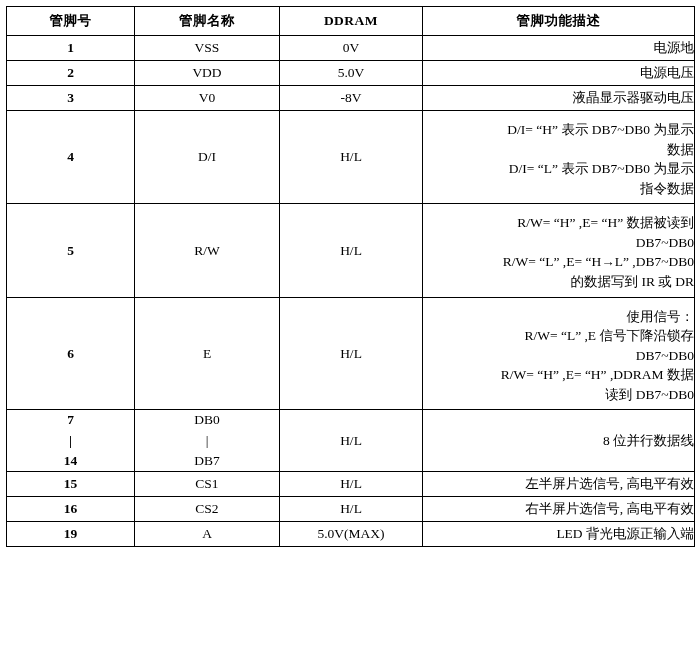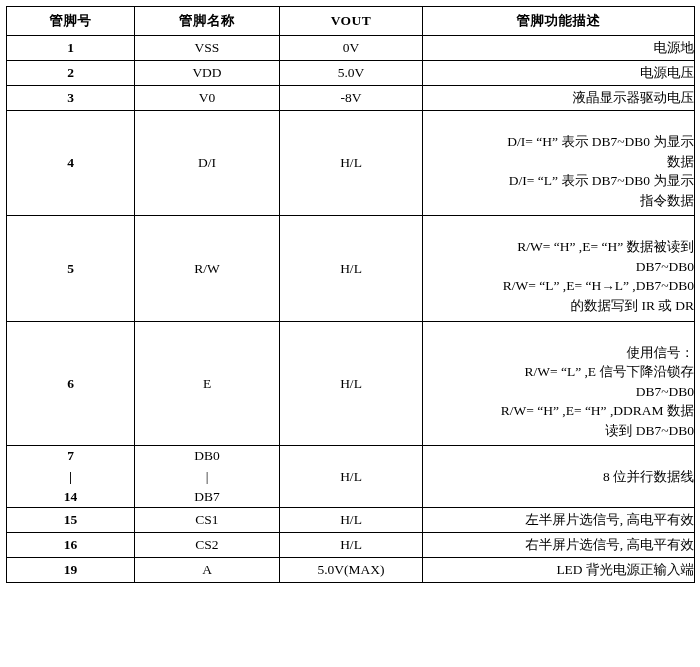--- a/index.html
+++ b/index.html
@@ -70,38 +70,38 @@
     white-space: nowrap;
   }
   .row-short td { height: 24px; }
   .multi td { vertical-align: middle; }
   .stack {
     display: block;
     text-align: center;
     line-height: 1.5;
   }
   .stack span { display: block; }
-  td.desc.tall { padding-top: 21px; padding-bottom: 5px; margin-top: 12px; }
+  td.desc.tall { padding-top: 9px; padding-bottom: 5px; margin-top: 12px; }
 </style>
 </head>
 <body>
 
 <div class="sheet">
   <table class="pin-table">
     <colgroup>
       <col class="c0">
         <col class="c1">
         <col class="c2">
         <col class="c3">
     </colgroup>
     <thead>
       <tr>
         <td>管脚号</td>
         <td>管脚名称</td>
-        <td>VOUT</td>
+        <td>DDRAM</td>
         <td>管脚功能描述</td>
       </tr>
     </thead>
     <tbody>
 
       <tr class="row-short">
         <td class="num">1</td>
         <td class="name">VSS</td>
         <td class="level">0V</td>
         <td class="desc">

